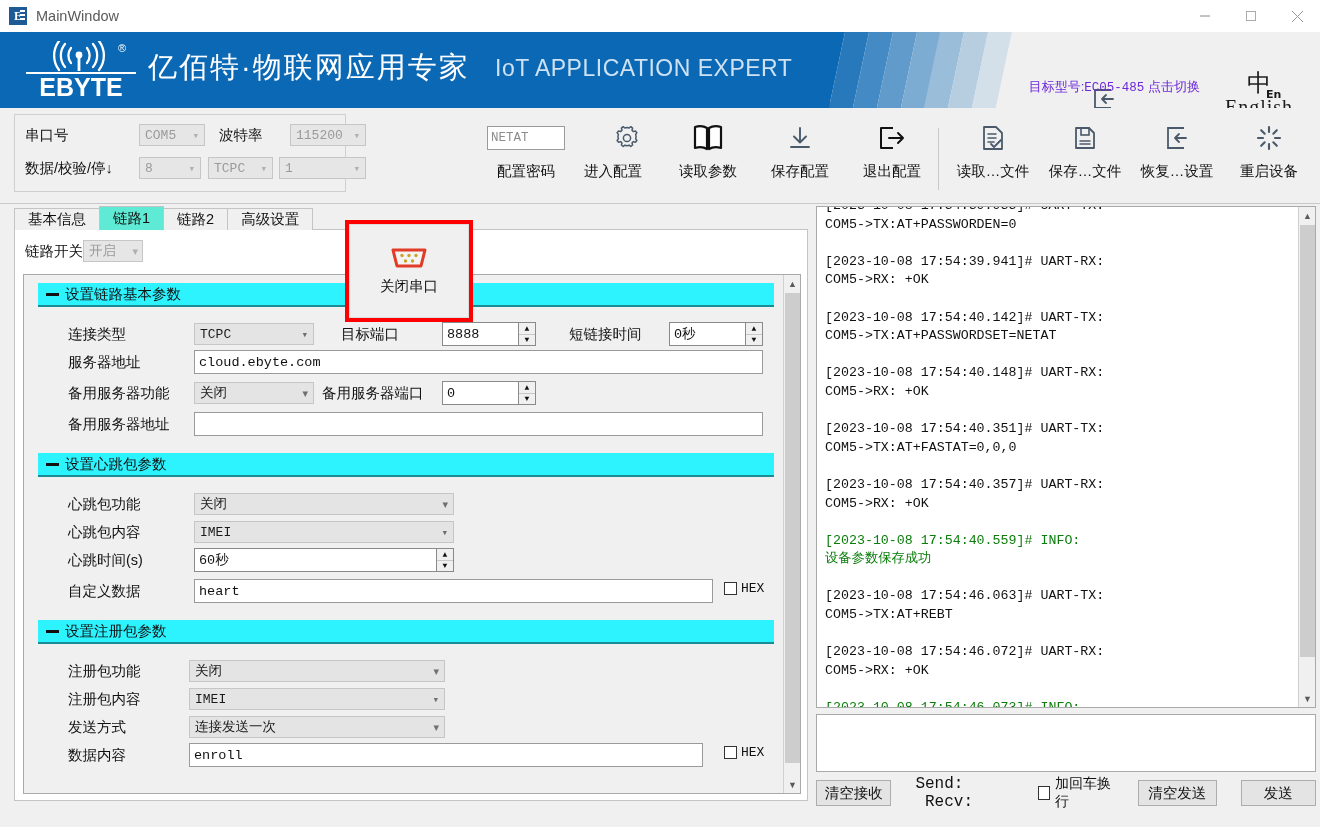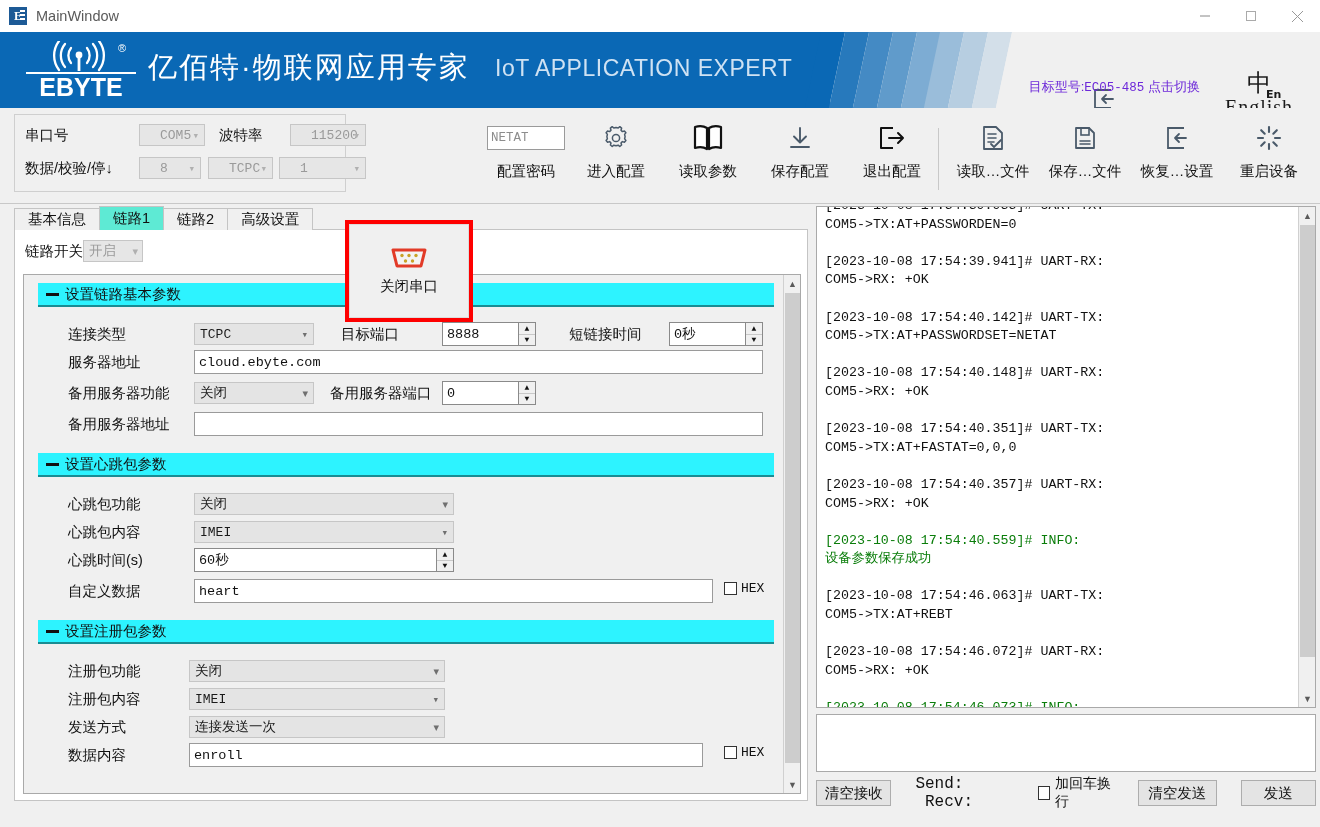--- a/index.html
+++ b/index.html
@@ -100,21 +100,21 @@
   }
   #serial-group {
     position: absolute; left: 14px; top: 6px; width: 332px; height: 78px;
     border: 1px solid #cfcfcf; background: #f0f0f0;
   }
   .srow { position: absolute; left: 10px; font-size: 14.5px; color: #111; white-space: nowrap; }
   .sel {
     position: absolute; height: 22px; border: 1px solid #c6c6c6;
     background: #e6e6e6; color: #9a9a9a;
     font-family: "Liberation Mono", monospace; font-size: 13px;
-    display: flex; align-items: center; padding-left: 20px;
+    display: flex; align-items: center; padding-left: 5px;
   }
   .sel .chev { position: absolute; right: 5px; top: 4px; color: #b0b0b0; font-size: 11px; }
 
   #close-serial-box {
     position: absolute; left: 345px; top: 112px; width: 128px; height: 102px;
     border: 4px solid #fe0000; background: #f0f0f0; z-index: 20;
   }
   #close-serial-btn {
     width: 100%; height: 100%; background: #f0f0f0; border: 1px solid #dcdcdc;
     display: flex; flex-direction: column; align-items: center; justify-content: center;
@@ -376,21 +376,21 @@
 
   <div class="tb-item" style="left:480px;">
     <div class="ico">
       <div id="pwd-field">
         <span>NETAT</span>
       </div>
     </div>
     <div class="lbl">配置密码</div>
   </div>
 
-  <div class="tb-item" style="left:570px;">
+  <div class="tb-item" style="left:550px;align-items:flex-end;">
     <div class="ico">
       <svg width="30" height="30" viewBox="0 0 30 30">
         <path d="M15 4.5 l2.2 .5 1.6-1.3 1.8 1.5 -.6 2 1.4 1.4 2-.6 1.5 1.8 -1.3 1.6 .5 2.2 -.5 2.2 1.3 1.6 -1.5 1.8 -2-.6 -1.4 1.4 .6 2 -1.8 1.5 -1.6-1.3 -2.2 .5 -2.2-.5 -1.6 1.3 -1.8-1.5 .6-2 -1.4-1.4 -2 .6 -1.5-1.8 1.3-1.6 -.5-2.2 .5-2.2 -1.3-1.6 1.5-1.8 2 .6 1.4-1.4 -.6-2 1.8-1.5 1.6 1.3z" fill="none" stroke="#4a5a6a" stroke-width="1.5" stroke-linejoin="round"></path>
         <circle cx="15" cy="15" r="3.6" fill="none" stroke="#4a5a6a" stroke-width="1.5"></circle>
       </svg>
     </div>
     <div class="lbl">进入配置</div>
   </div>
 
   <div class="tb-item" style="left:662px;">
@@ -534,21 +534,21 @@
             <span>cloud.ebyte.com</span>
           </div>
         </div>
 
         <div class="frow" style="height:31px">
           <span class="flabel">备用服务器功能</span>
           <div class="fdrop" style="left:156px;width:120px;">
             <span>关闭</span>
               <span class="chev">▾</span>
           </div>
-          <span class="flabel" style="left:292px;">备用服务器端口</span>
+          <span class="flabel" style="left:284px;">备用服务器端口</span>
           <div class="fspin" style="left:404px;width:94px;">
             <span>0</span>
             <span class="btns">
                 <i>▲</i>
                 <i>▼</i>
               </span>
           </div>
         </div>
 
         <div class="frow" style="height:34px">

